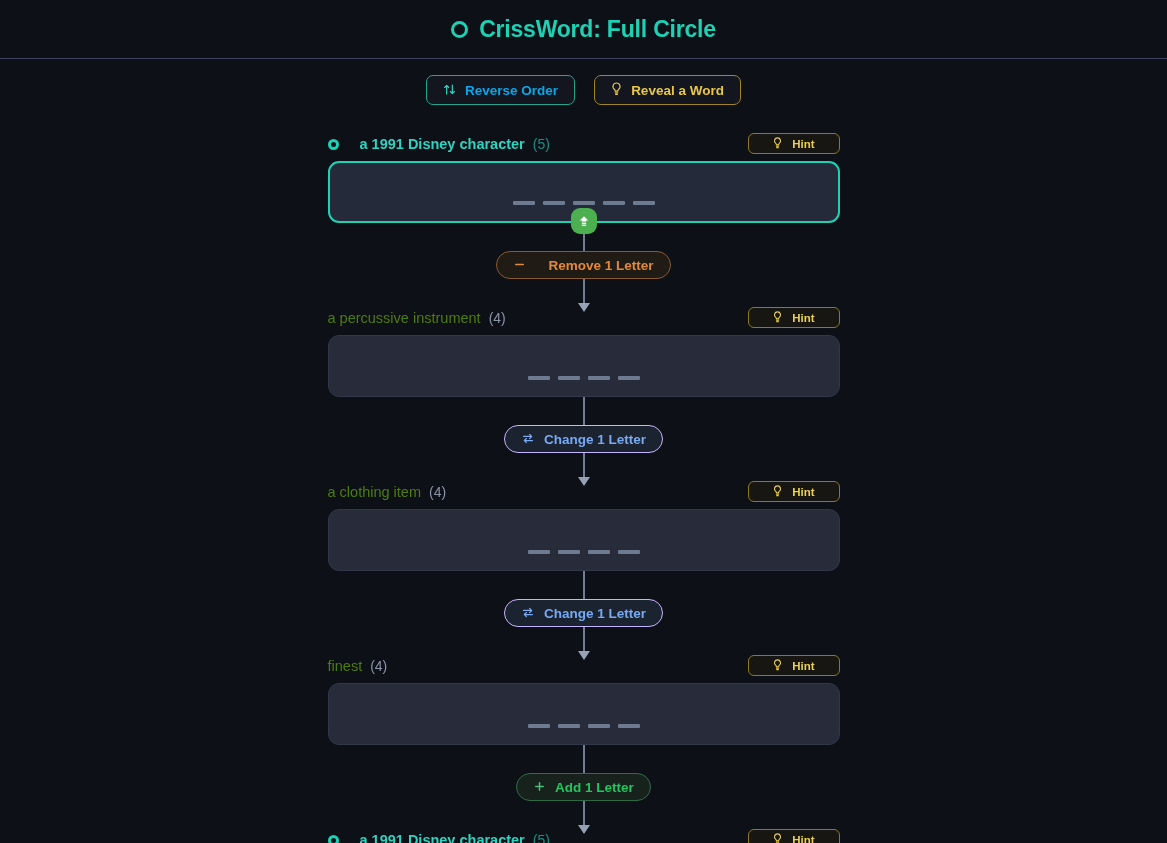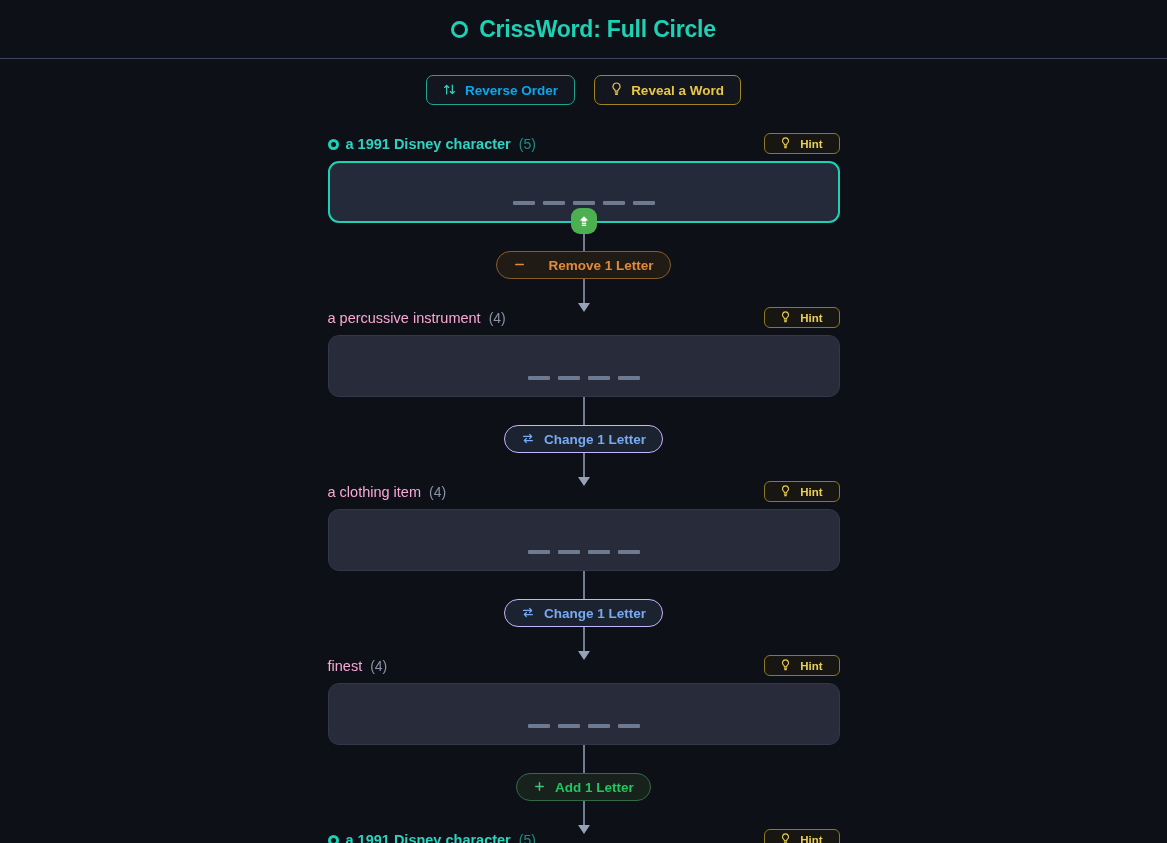--- a/index.html
+++ b/index.html
@@ -59,28 +59,28 @@
     margin-bottom: 6px;
     position: relative;
   }
   .clue-left { display: flex; align-items: baseline; gap: 8px; }
   .clue-ring {
     width: 11px; height: 11px; border-radius: 50%;
     border: 3px solid #1fd1b4;
     display: inline-block; align-self: center;
     margin-right: -1px;
   }
-  .clue-text { font-size: 14.5px; color: #f9a8d4; }
-  .clue-text.circle { color: #2fd3c0; font-weight: bold; }
+  .clue-text { font-size: 14.5px; color: #4d7c0f; }
+  .clue-text.circle { color: #2fd3c0; font-weight: bold; margin-left: 14px; }
   .clue-len { font-size: 14px; color: #8b93a6; }
   .clue-len.circle { color: #1d8e83; }
   .hint-btn {
     position: absolute; right: 0; top: 0;
     display: inline-flex; align-items: center; gap: 10px;
-    height: 21px; padding: 0 16px;
+    height: 21px; padding: 0 24px;
     border: 1px solid #8e7a1d; border-radius: 6px;
     background: #171612; color: #ebcf54;
     font-size: 11.5px; font-weight: bold; cursor: pointer;
   }
   .hint-ico { font-size: 10px; }
 
   
   .word-box {
     position: relative;
     height: 62px;

